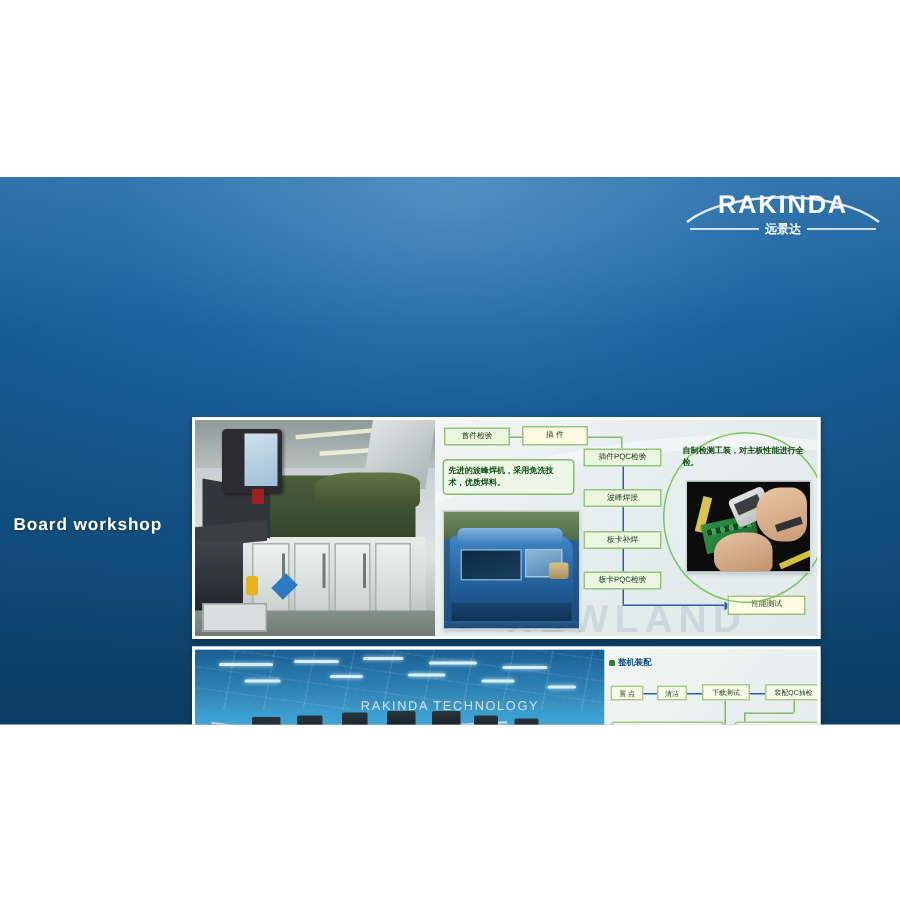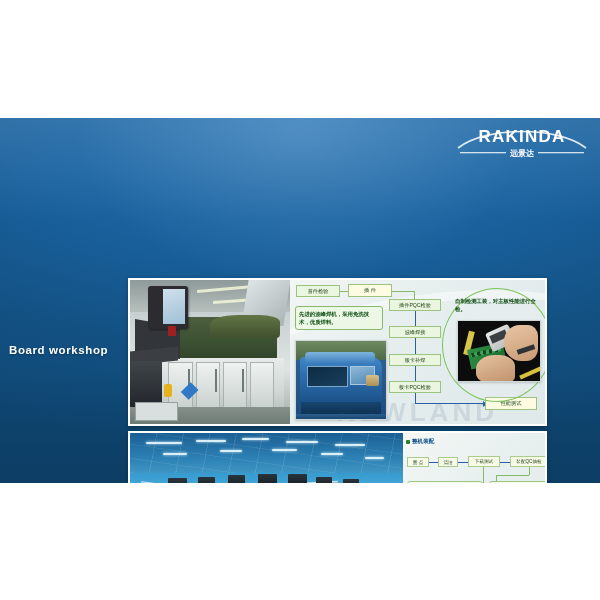--- a/index.html
+++ b/index.html
@@ -389,14 +389,15 @@
           
         </div>
 
         <div class="mini" style="left:86px;top:48px;width:98px;height:74px;">
           
           
         </div>
       </div>
     </div>
 
+    <div class="footer">RAKINDA TECHNOLOGY</div>
   </div>
 </div>
 
 </body></html>

